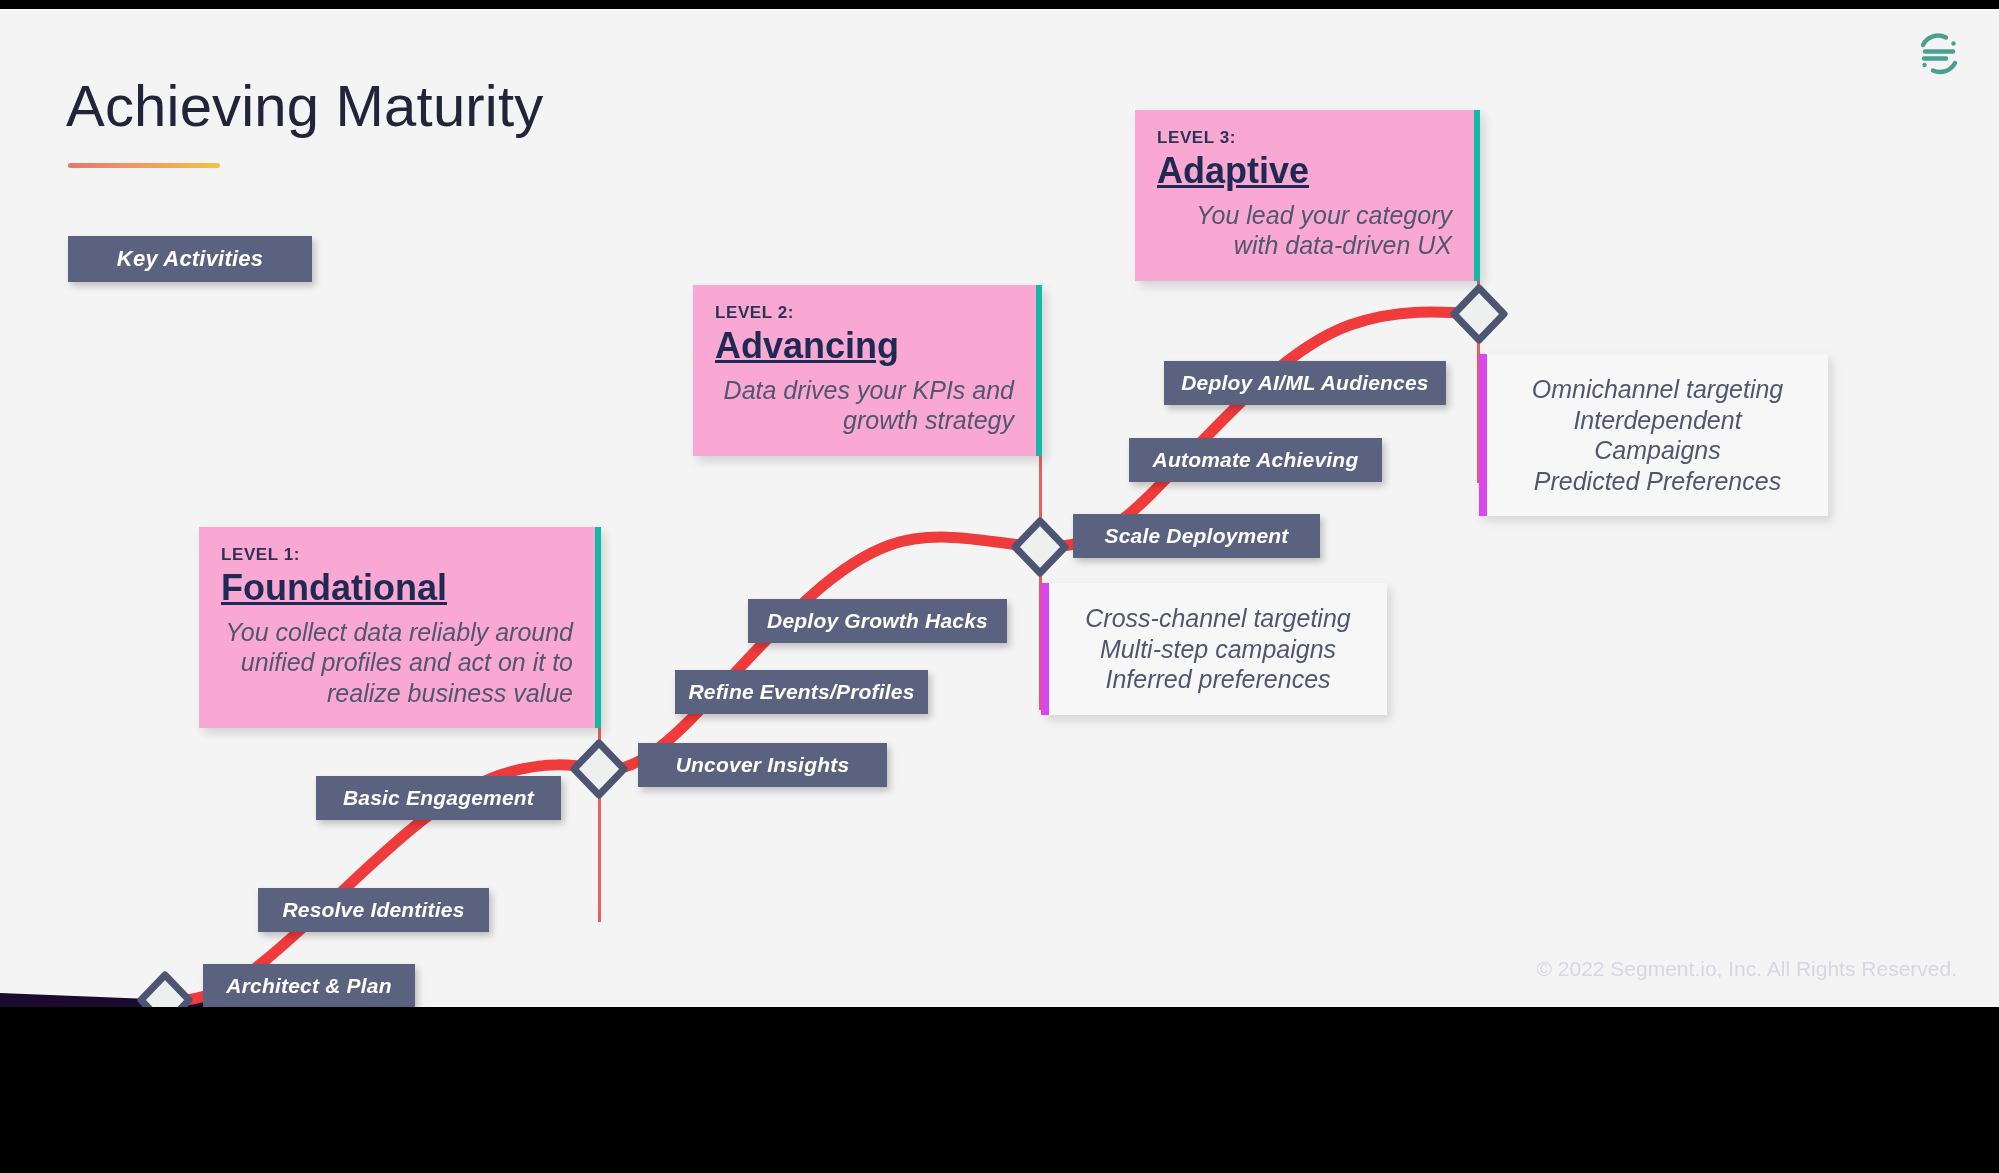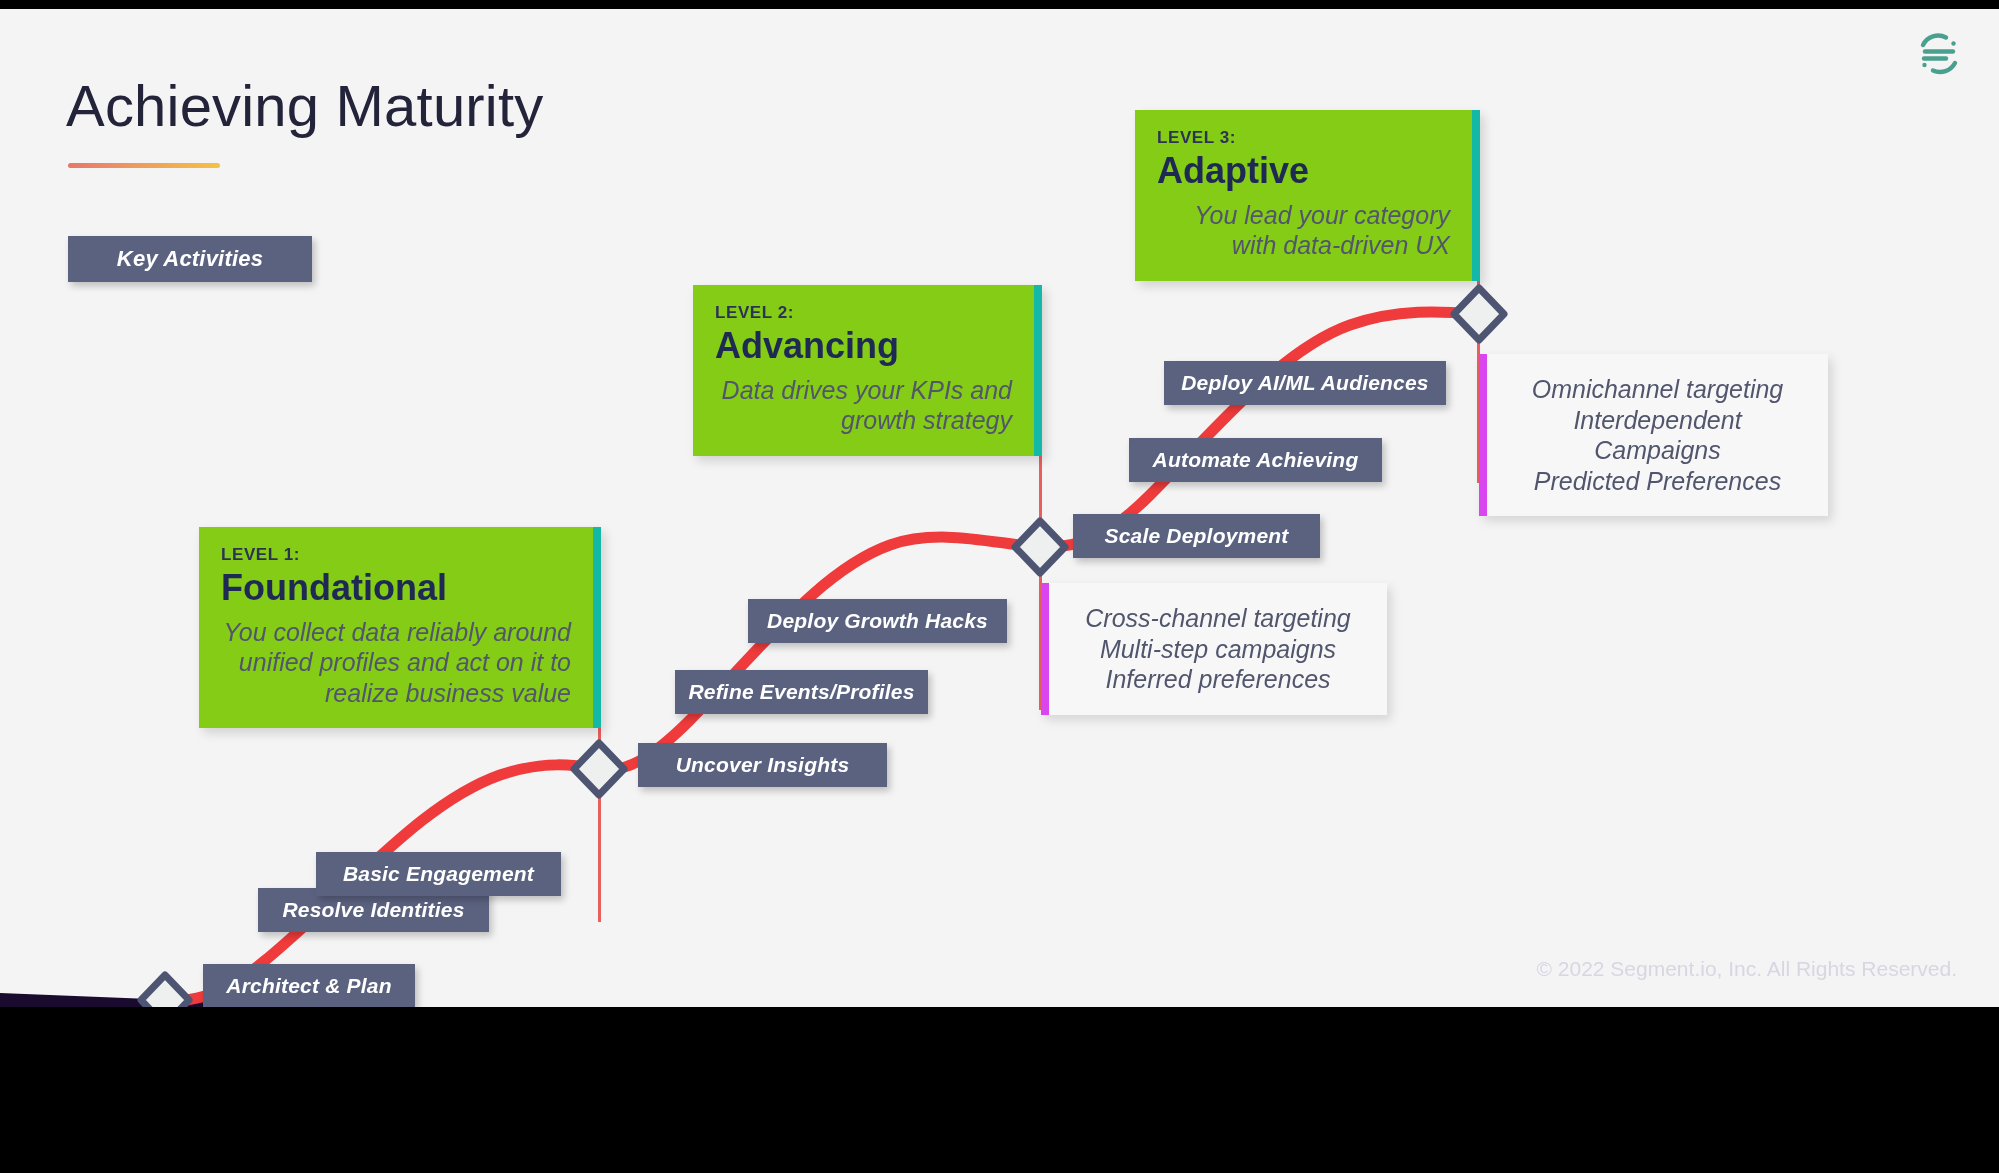--- a/index.html
+++ b/index.html
@@ -82,40 +82,41 @@
     left: 68px;
     top: 200px;
     width: 244px;
     height: 46px;
     font-size: 22px;
   }
 
   
   .level-card {
     position: absolute;
-    background: #84cc16;
-    border-right: 8px solid #14b8a6;
+    background: #f9a8d4;
+    border-right: 6px solid #14b8a6;
     box-shadow: 4px 5px 10px rgba(0,0,0,0.14);
     box-sizing: border-box;
     padding: 18px 22px 20px 22px;
     z-index: 5;
   }
   .level-eyebrow {
     font-size: 17px;
     font-weight: bold;
     letter-spacing: 0.6px;
     color: #2b3353;
     margin: 0 0 4px 0;
   }
   .level-name {
     font-size: 36px;
     font-weight: bold;
     color: #1e2a53;
     margin: 0 0 10px 0;
     line-height: 1.05;
+    text-decoration: underline;
   }
   .level-desc {
     font-size: 25px;
     font-style: italic;
     color: #51566d;
     text-align: right;
     line-height: 1.22;
   }
 
   
@@ -251,21 +252,21 @@
   <div class="outcome-box" style="left:1479px; top:354px; width:349px;">
     <div>Omnichannel targeting</div>
     <div>Interdependent Campaigns</div>
     <div>Predicted Preferences</div>
   </div>
 
   <div class="pill" style="left:203px; top:928px; width:212px;">Architect &amp; Plan</div>
 
   <div class="pill" style="left:258px; top:852px; width:231px;">Resolve Identities</div>
 
-  <div class="pill" style="left:316px; top:816px; width:245px;">Basic Engagement</div>
+  <div class="pill" style="left:316px; top:740px; width:245px;">Basic Engagement</div>
 
   <div class="pill" style="left:638px; top:707px; width:249px;">Uncover Insights</div>
 
   <div class="pill" style="left:675px; top:634px; width:253px;">Refine Events/Profiles</div>
 
   <div class="pill" style="left:748px; top:563px; width:259px;">Deploy Growth Hacks</div>
 
   <div class="pill" style="left:1073px; top:478px; width:247px;">Scale Deployment</div>
 
   <div class="pill" style="left:1129px; top:402px; width:253px;">Automate Achieving</div>

